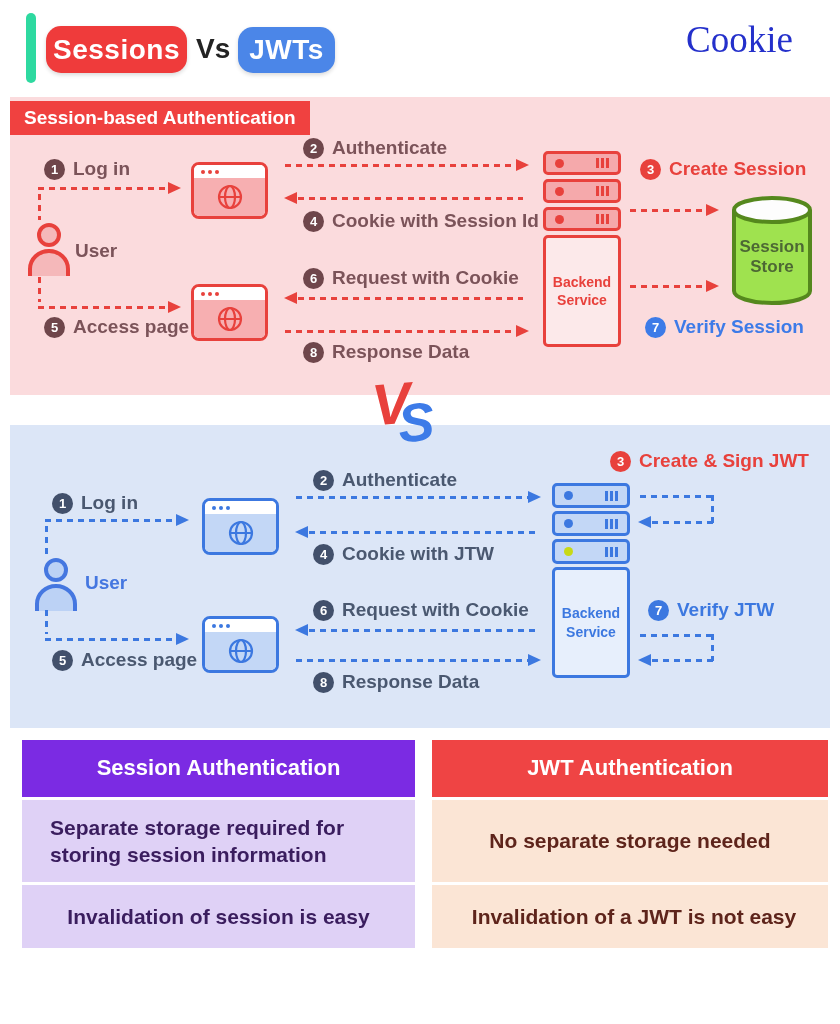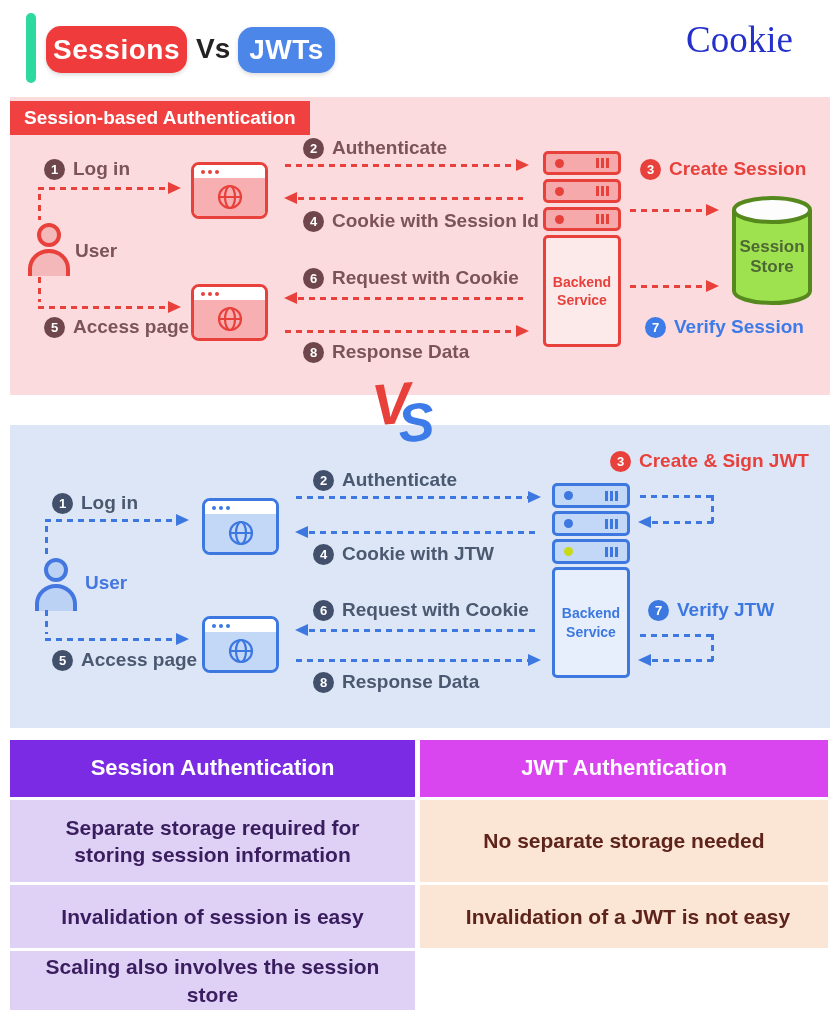--- a/index.html
+++ b/index.html
@@ -52,22 +52,22 @@
   .cyl-label { position:absolute; width:100%; text-align:center; font-weight:bold;
                font-size:17px; color:#4D6834; line-height:1.2; }
 
   
   .vs-v { font-size:58px; font-weight:900; font-style:italic; color:#E8413C; transform:rotate(-5deg); }
   .vs-s { font-size:54px; font-weight:900; font-style:italic; color:#3D7BE8; transform:rotate(-5deg); }
 
   
   .cmp { display:grid; grid-template-columns:405px 408px; grid-template-rows:57px 82px 63px 59px;
          column-gap:5px; row-gap:3px; }
-  .tcell { display:flex; align-items:center; justify-content:center; text-align:center;
-           font-weight:bold; padding:0 28px; line-height:1.3; }
+  .tcell { display:flex; align-items:center; justify-content:center; text-align:left;
+           font-weight:bold; padding:0 28px; line-height:1.3;margin-left:12px; }
   .thead { font-size:22px; color:#fff; padding:0 10px; }
 </style>
 </head>
 <body>
 
 <div class="canvas">
 
   <div class="abs" style="left:10px;top:97px;width:820px;height:298px;background:#FBDBDD;"></div>
   <div class="abs" style="left:10px;top:425px;width:820px;height:303px;background:#DCE6F7;"></div>
 
@@ -331,24 +331,23 @@
     <span class="num" style="background:#3C78E0;">7</span>
     <span>Verify JTW</span>
   </div>
   <div class="abs dash-h" style="left:640px;top:634px;width:74px;color:#3C78E0;"></div>
   <div class="abs dash-v" style="left:711px;top:634px;height:27px;color:#3C78E0;"></div>
   <div class="abs dash-h" style="left:652px;top:659px;width:62px;color:#3C78E0;"></div>
   <div class="abs ah-l" style="left:638px;top:654px;color:#3C78E0;"></div>
 
   <div class="abs cmp" style="left:10px;top:740px;">
     <div class="tcell thead" style="background:#7B2BE3;">Session Authentication</div>
-    <div class="tcell thead" style="background:#d946ef;">JWT Authentication</div>
+    <div class="tcell thead" style="background:#ef4444;">JWT Authentication</div>
 
     <div class="tcell" style="background:#DFD1F6;color:#3A1D5E;font-size:21px;">Separate storage required for storing session information</div>
     <div class="tcell" style="background:#FBE5D5;color:#5E241B;font-size:21px;">No separate storage needed</div>
 
     <div class="tcell" style="background:#DFD1F6;color:#3A1D5E;font-size:21px;">Invalidation of session is easy</div>
     <div class="tcell" style="background:#FBE5D5;color:#5E241B;font-size:21px;padding-left:36px;">Invalidation of a JWT is not easy</div>
 
-    <div class="tcell" style="background:#DFD1F6;color:#3A1D5E;font-size:21px;">Scaling also involves the session store</div>
   </div>
 
 </div>
 
 </body></html>

